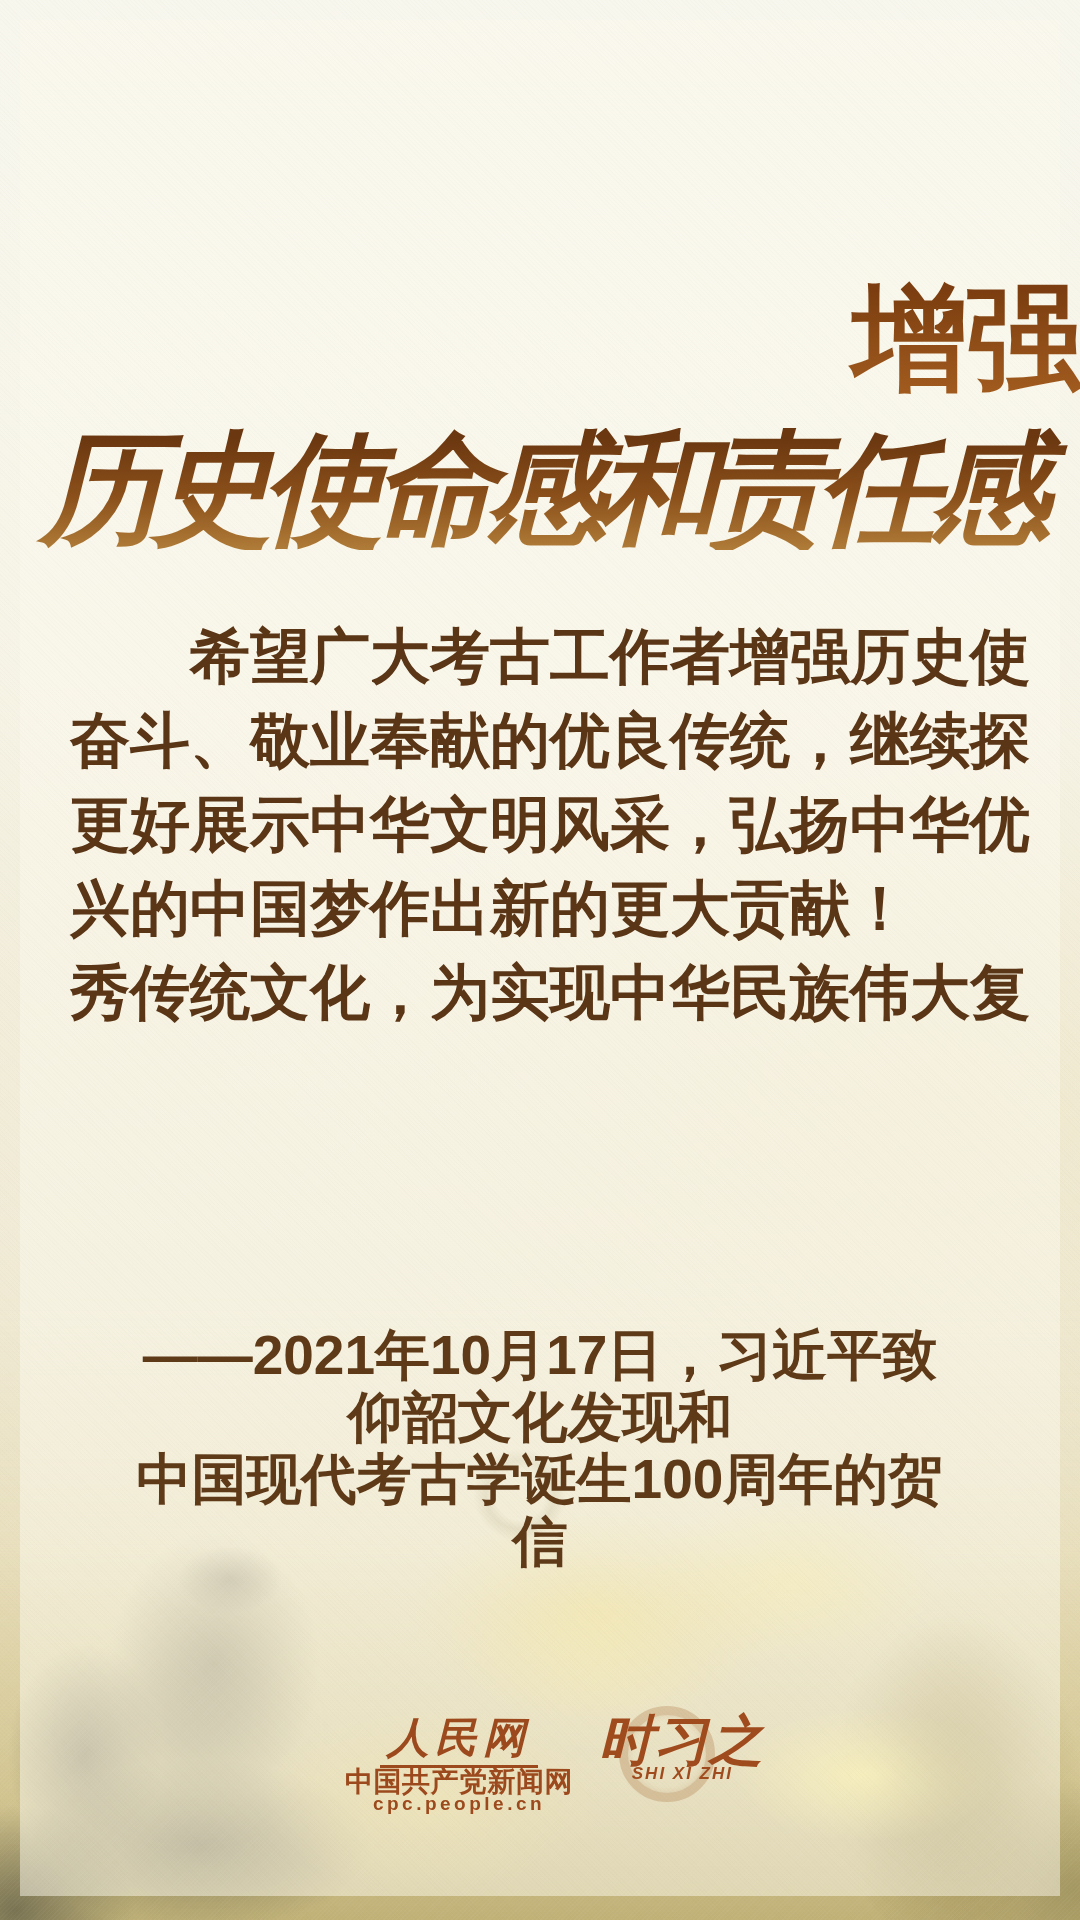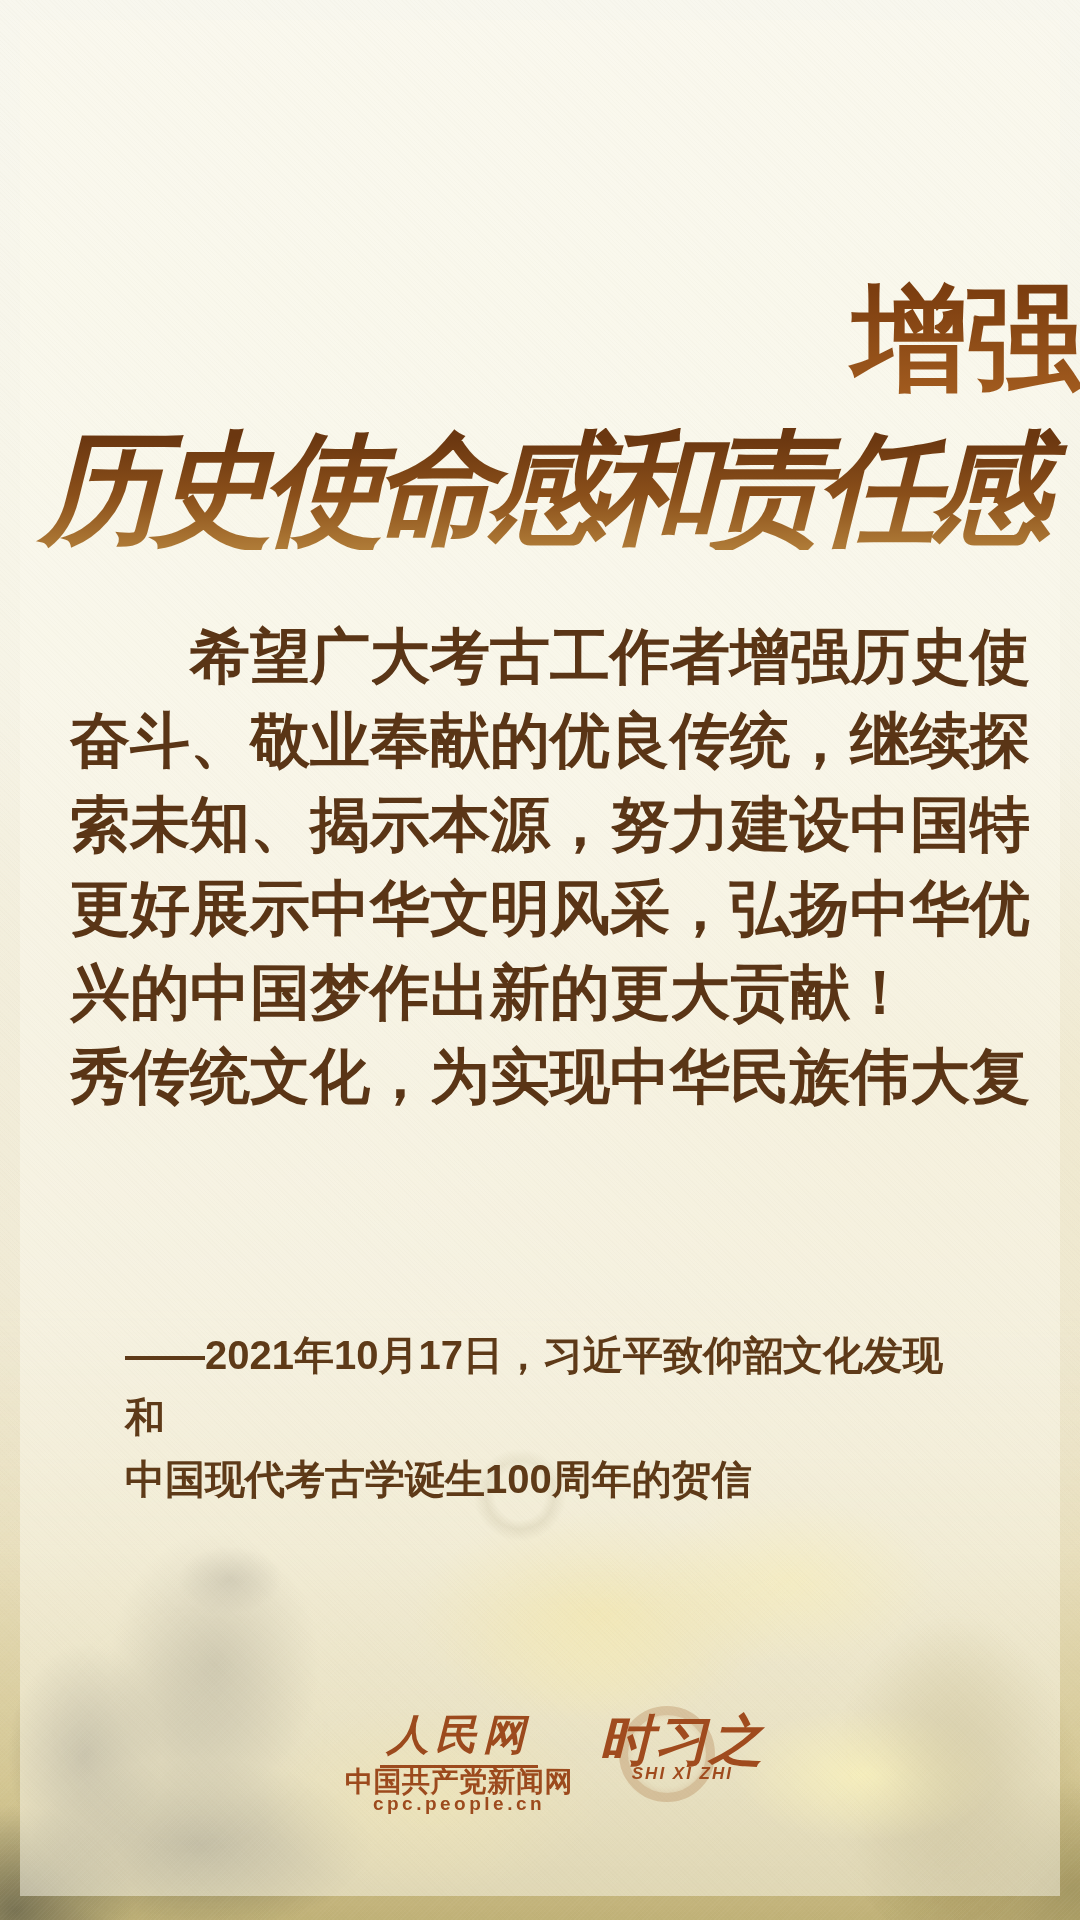--- a/index.html
+++ b/index.html
@@ -86,28 +86,28 @@
   }
 
   .quote { position: absolute; top: 615px; left: 70px; width: 940px;
     font-size: 60px; font-weight: 600; color: #5a3516; }
   .quote .line { height: 84px; line-height: 84px; white-space: nowrap;
     text-align: justify; text-align-last: justify; }
   .quote .line.indent { padding-left: 120px; }
   .quote .line.last { text-align: left; text-align-last: left; }
 
   .attribution { position: absolute; top: 1324px; right: 125px; left: 125px;
-    text-align: left; font-size: 40px; line-height: 62px; font-weight: 600; color: #5e3a18; }
+    text-align: center; font-size: 55px; line-height: 62px; font-weight: 600; color: #5e3a18; }
 
   
   .footer { position: absolute; top: 1712px; left: 0; width: 100%;
     display: flex; justify-content: center; align-items: flex-start; gap: 26px; }
 
   .people-logo { display: flex; flex-direction: column; align-items: center; color: #9c4a1d; }
-  .people-wordmark { font-family: Liberation Mono, monospace; font-style: italic; font-weight: 700;
+  .people-wordmark { font-family: Liberation Sans, sans-serif; font-style: italic; font-weight: 700;
     font-size: 42px; letter-spacing: 6px; line-height: 52px; }
   .people-rule { width: 158px; height: 3px; background: #9c4a1d; margin: 1px 0 3px; }
   .people-site { font-size: 28px; font-weight: 800; letter-spacing: 0.5px; line-height: 22px; }
   .people-domain { font-size: 19px; font-weight: 800; letter-spacing: 3.5px; line-height: 20px; margin-top: 1px; }
 
   .sxz-logo { position: relative; width: 136px; height: 110px; }
   .sxz-ring { position: absolute; left: 20px; top: -6px; width: 96px; height: 96px;
     border: 9px solid rgba(164,100,48,0.26); border-radius: 50%;
     box-shadow: inset 0 0 6px rgba(164,100,48,0.18); }
   .sxz-wordmark { position: absolute; left: 0; top: 6px; width: 136px;
@@ -129,21 +129,20 @@
   <div class="grain"></div>
 
   <div class="content">
 
     <div class="headline-1">增强</div>
     <div class="headline-2">历史使命感和责任感</div>
 
     <div class="quote">
       <div class="line indent">希望广大考古工作者增强历史使</div>
       <div class="line">奋斗、敬业奉献的优良传统，继续探</div>
-      <div class="line">索未知、揭示本源，努力建设中国特</div>
       <div class="line">更好展示中华文明风采，弘扬中华优</div>
       <div class="line last">兴的中国梦作出新的更大贡献！</div>
       <div class="line">秀传统文化，为实现中华民族伟大复</div>
     </div>
 
     <div class="attribution">
       <div>——2021年10月17日，习近平致仰韶文化发现和</div>
       <div>中国现代考古学诞生100周年的贺信</div>
     </div>
 

